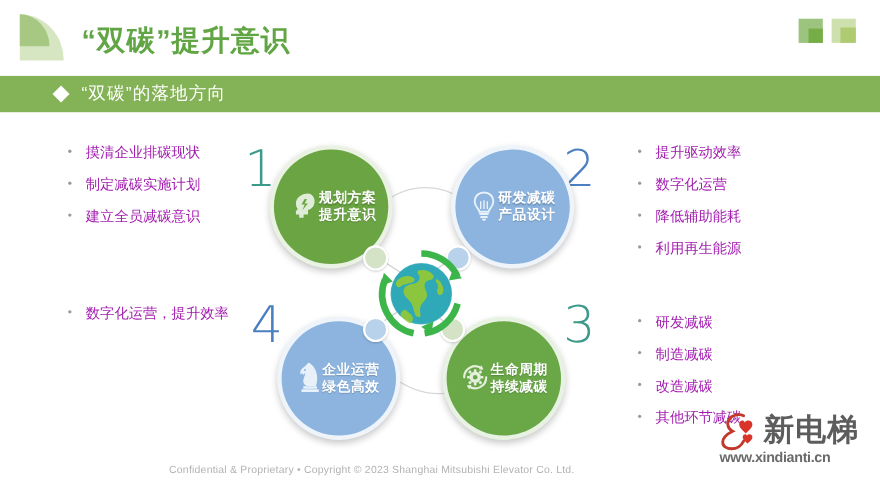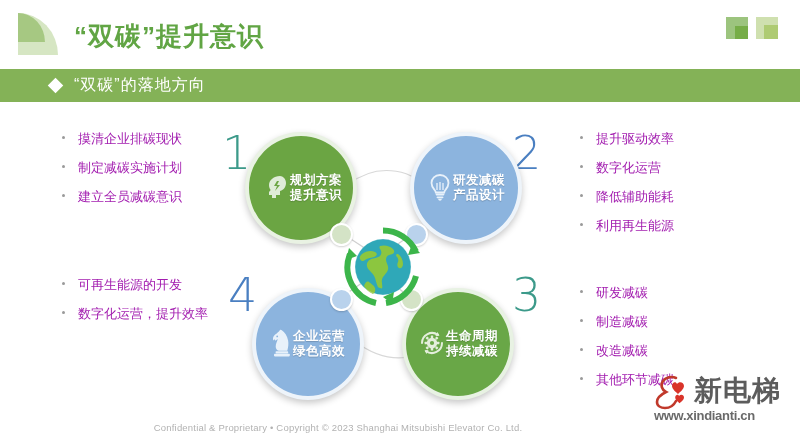--- a/index.html
+++ b/index.html
@@ -178,21 +178,20 @@
     <ul>
       <li>提升驱动效率</li>
       <li>数字化运营</li>
       <li>降低辅助能耗</li>
       <li>利用再生能源</li>
     </ul>
   </div>
 
   <div class="bullets" id="b-bl">
     <ul>
-      <li>可再生能源的开发</li>
       <li>数字化运营，提升效率</li>
     </ul>
   </div>
 
   <div class="bullets" id="b-br">
     <ul>
       <li>研发减碳</li>
       <li>制造减碳</li>
       <li>改造减碳</li>
       <li>其他环节减碳</li>

